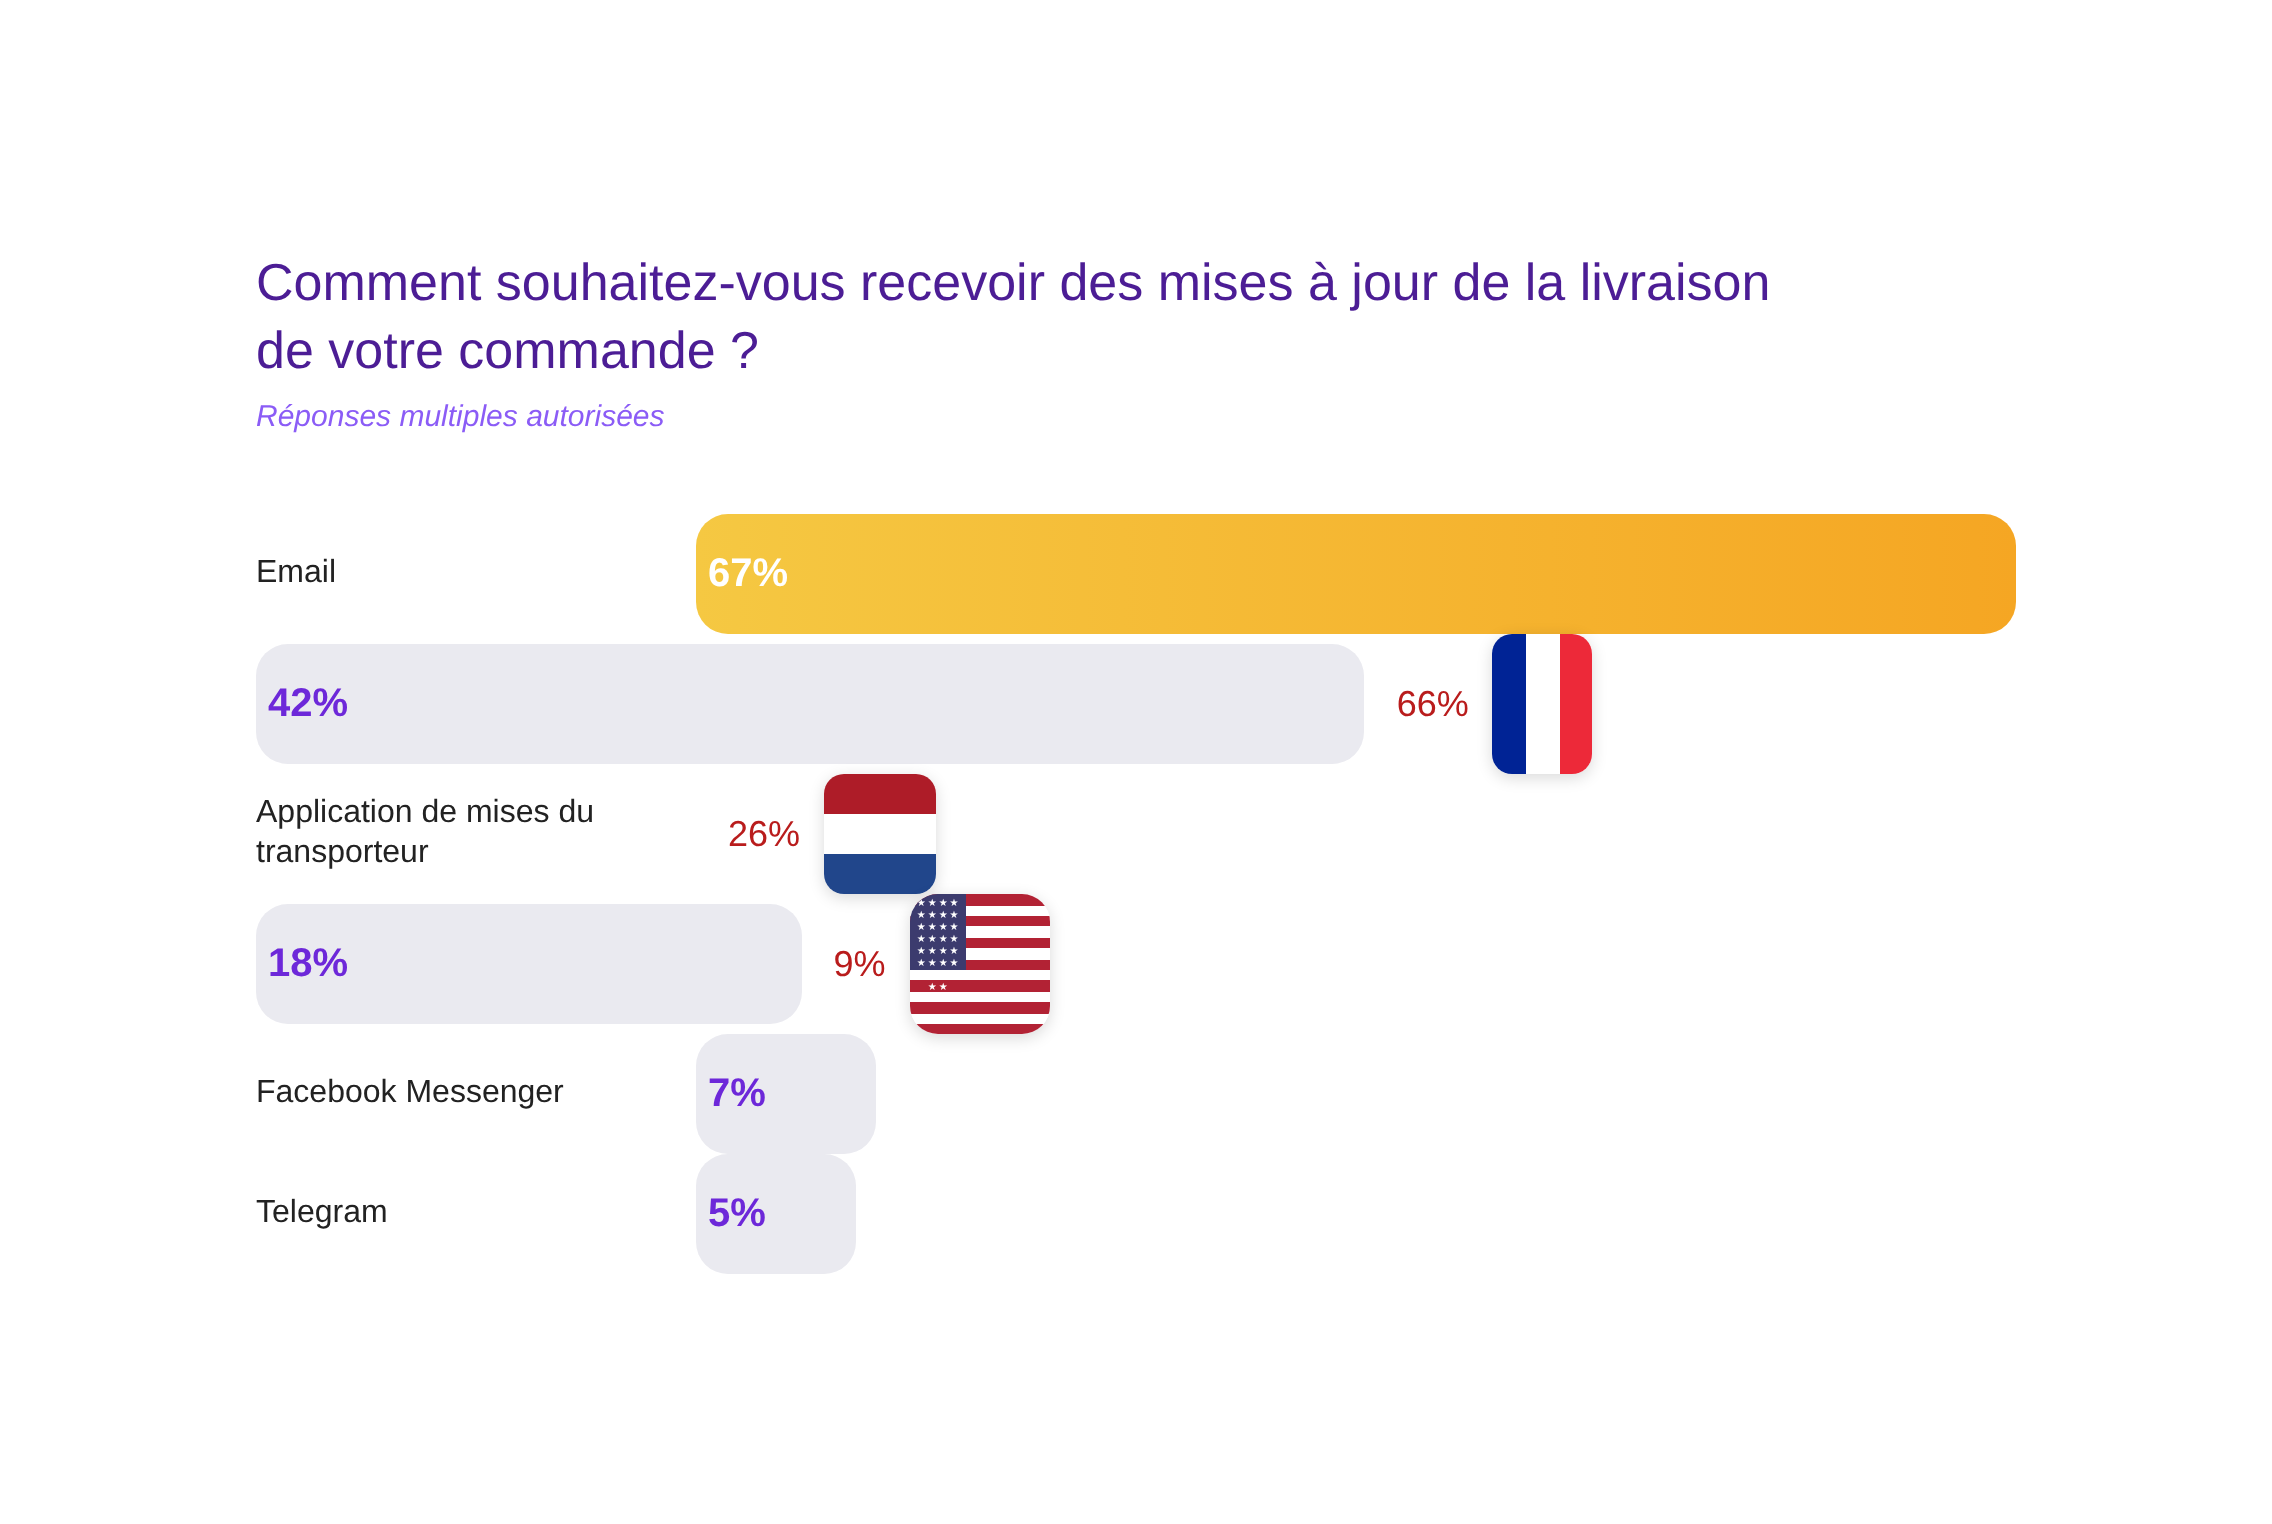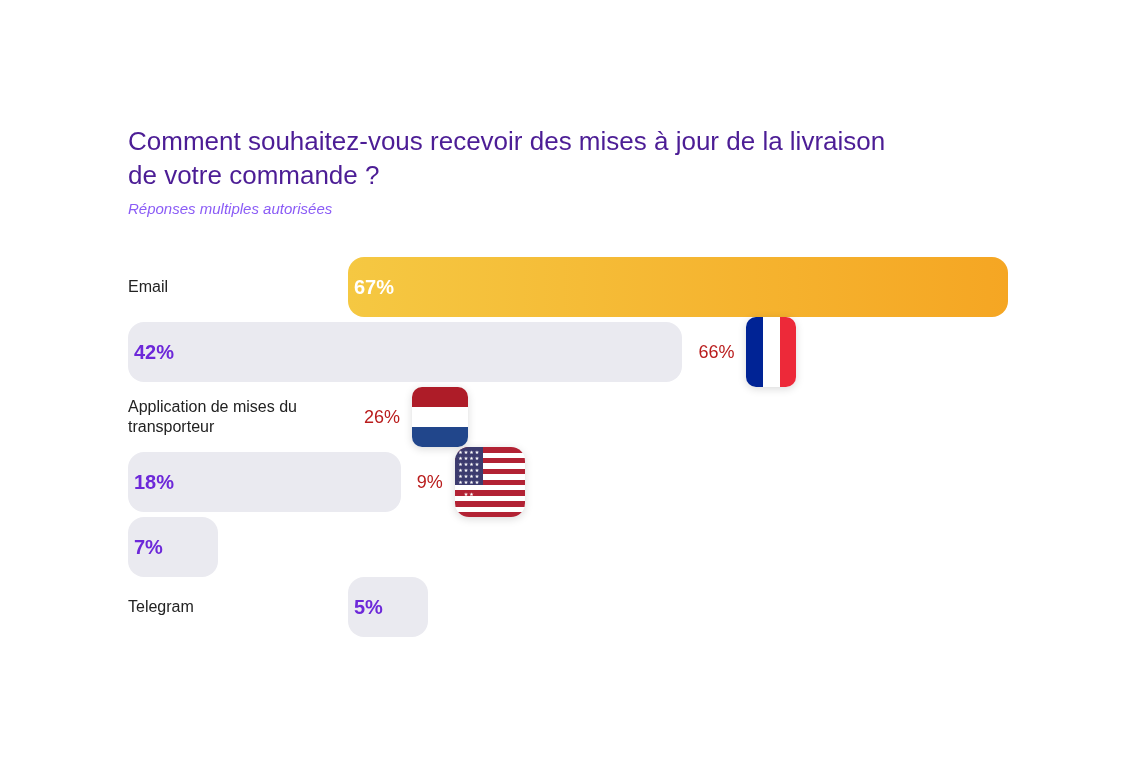--- a/index.html
+++ b/index.html
@@ -312,20 +312,21 @@
                   <span class="usa-star">★</span>
                   <span class="usa-star">★</span>
               </div>
             </div>
           </div>
         </div>
       </div>
     </div>
 
     <div class="chart-row">
+      <div class="row-label">Facebook Messenger</div>
       <div class="bar-container">
         <div class="bar bar-facebook" style="min-width: 90px;">
           <span class="bar-label-dark">7%</span>
         </div>
       </div>
     </div>
 
     <div class="chart-row">
       <div class="row-label">Telegram</div>
       <div class="bar-container">

